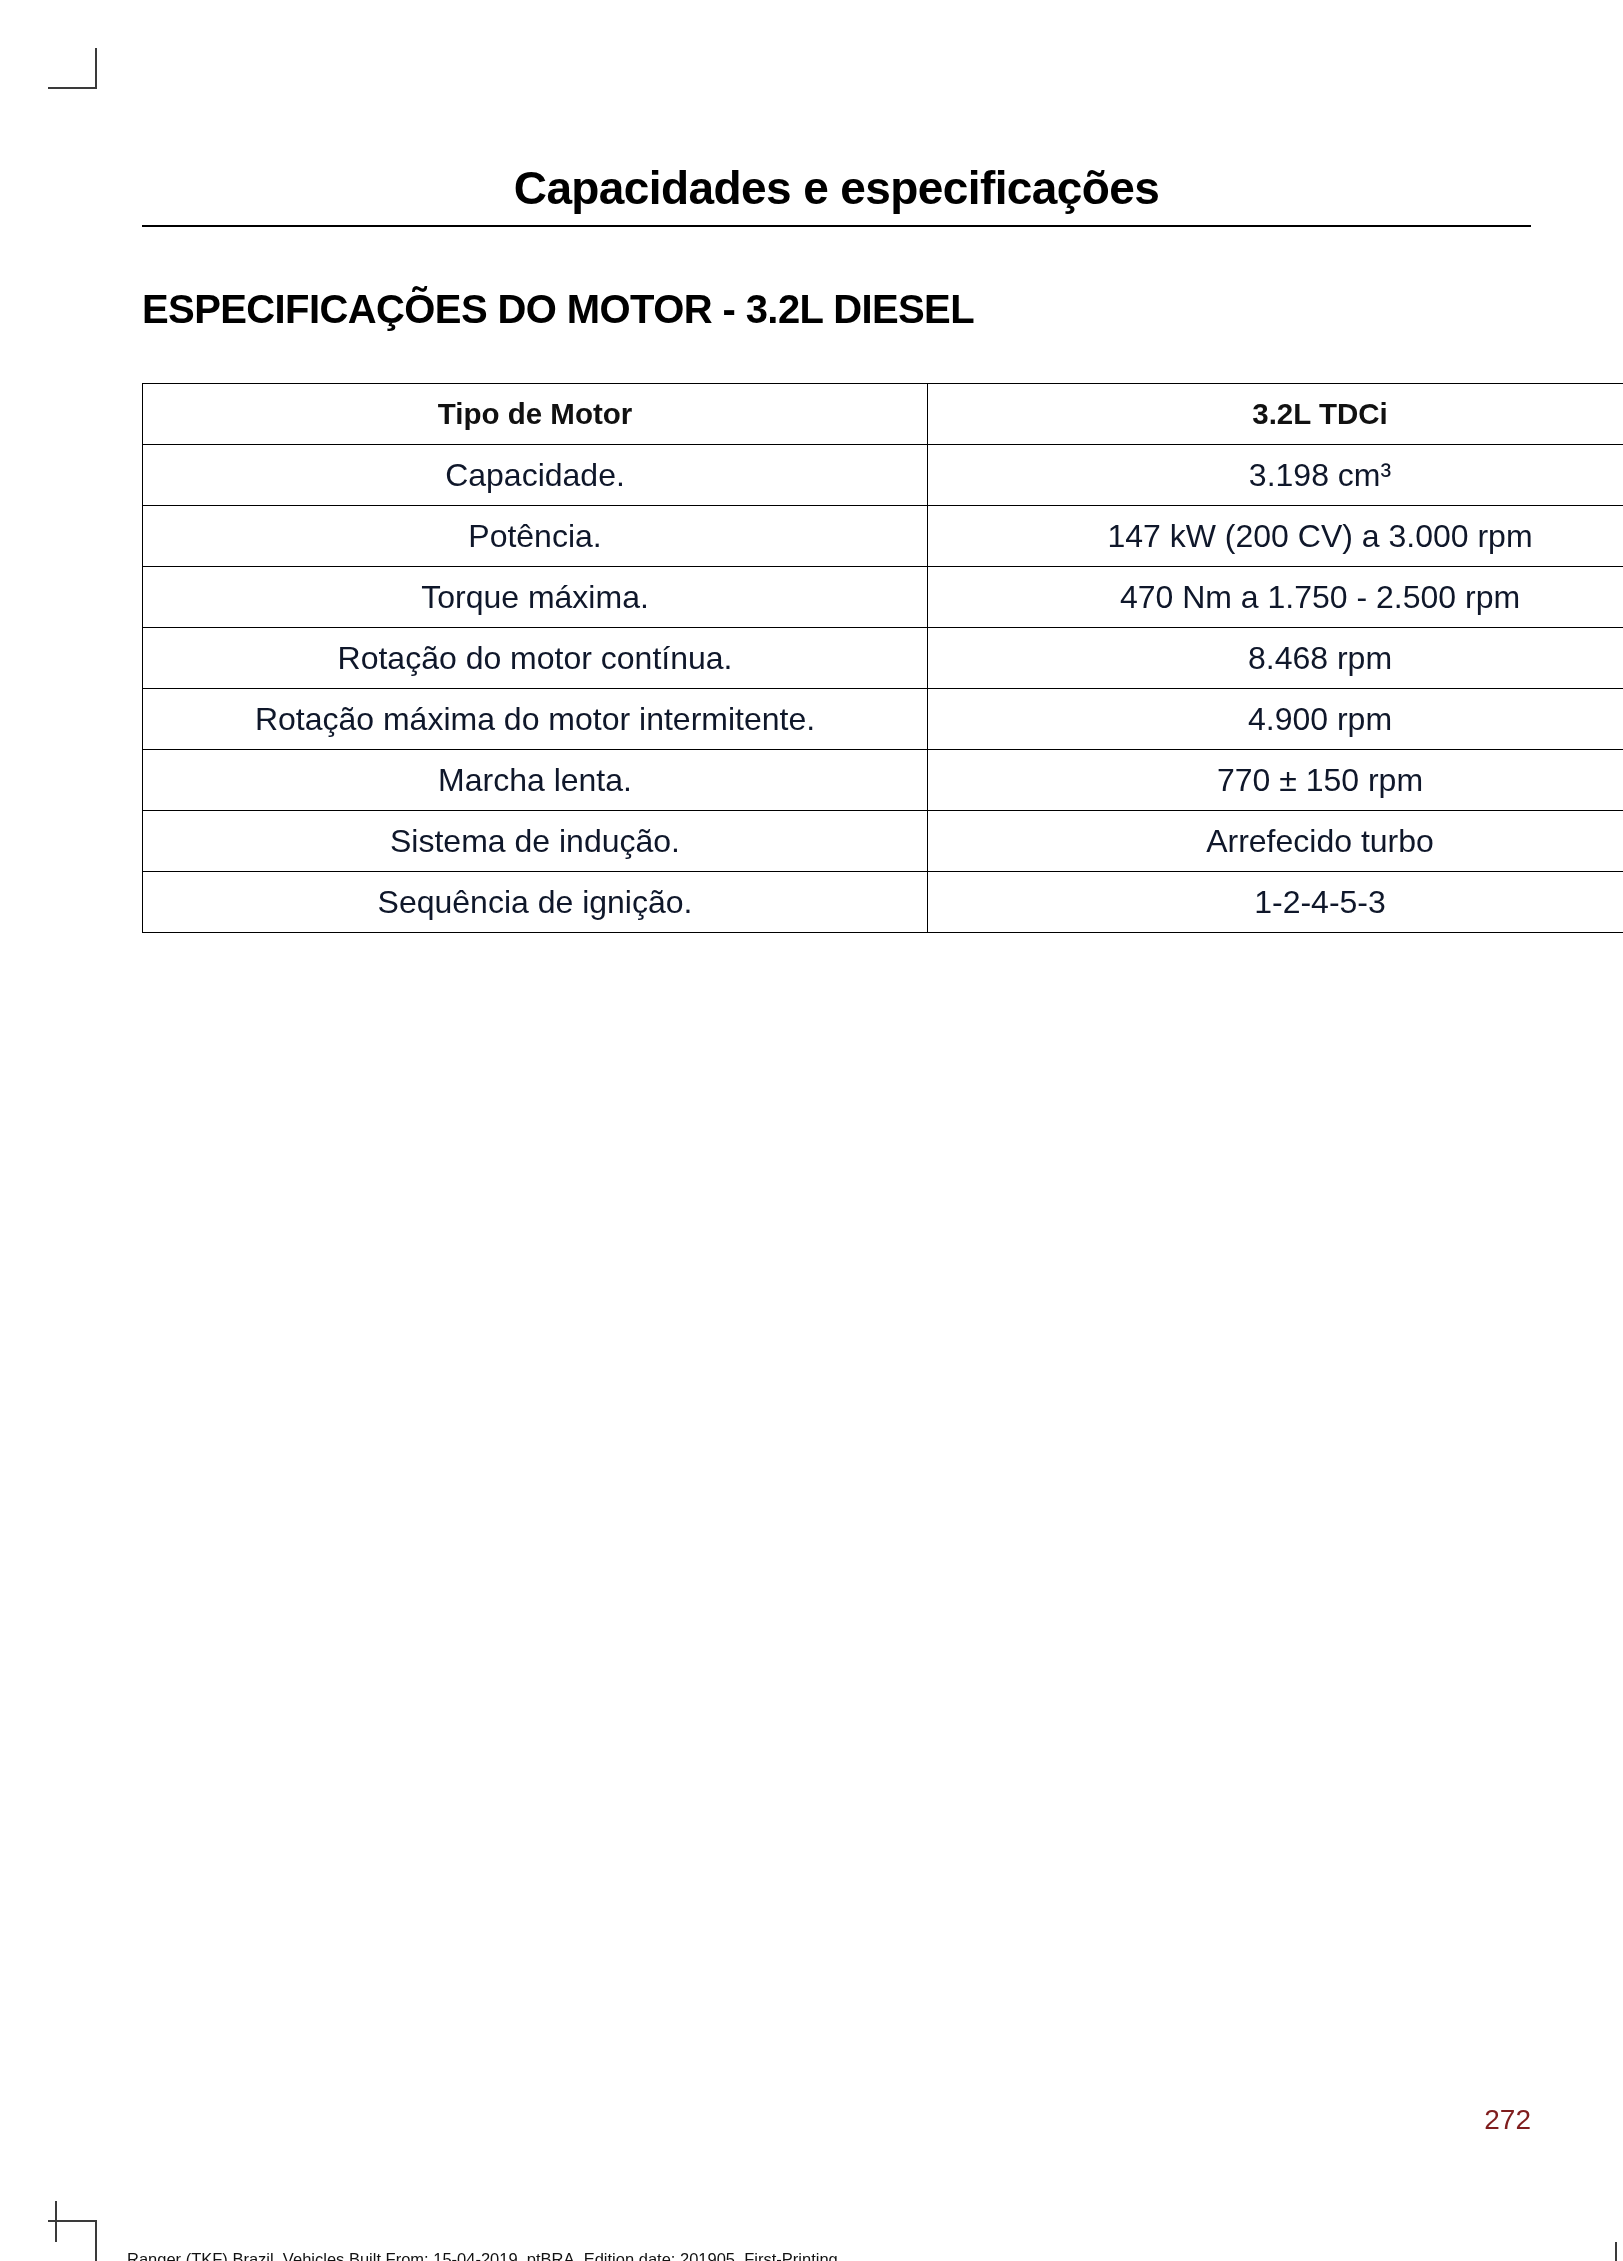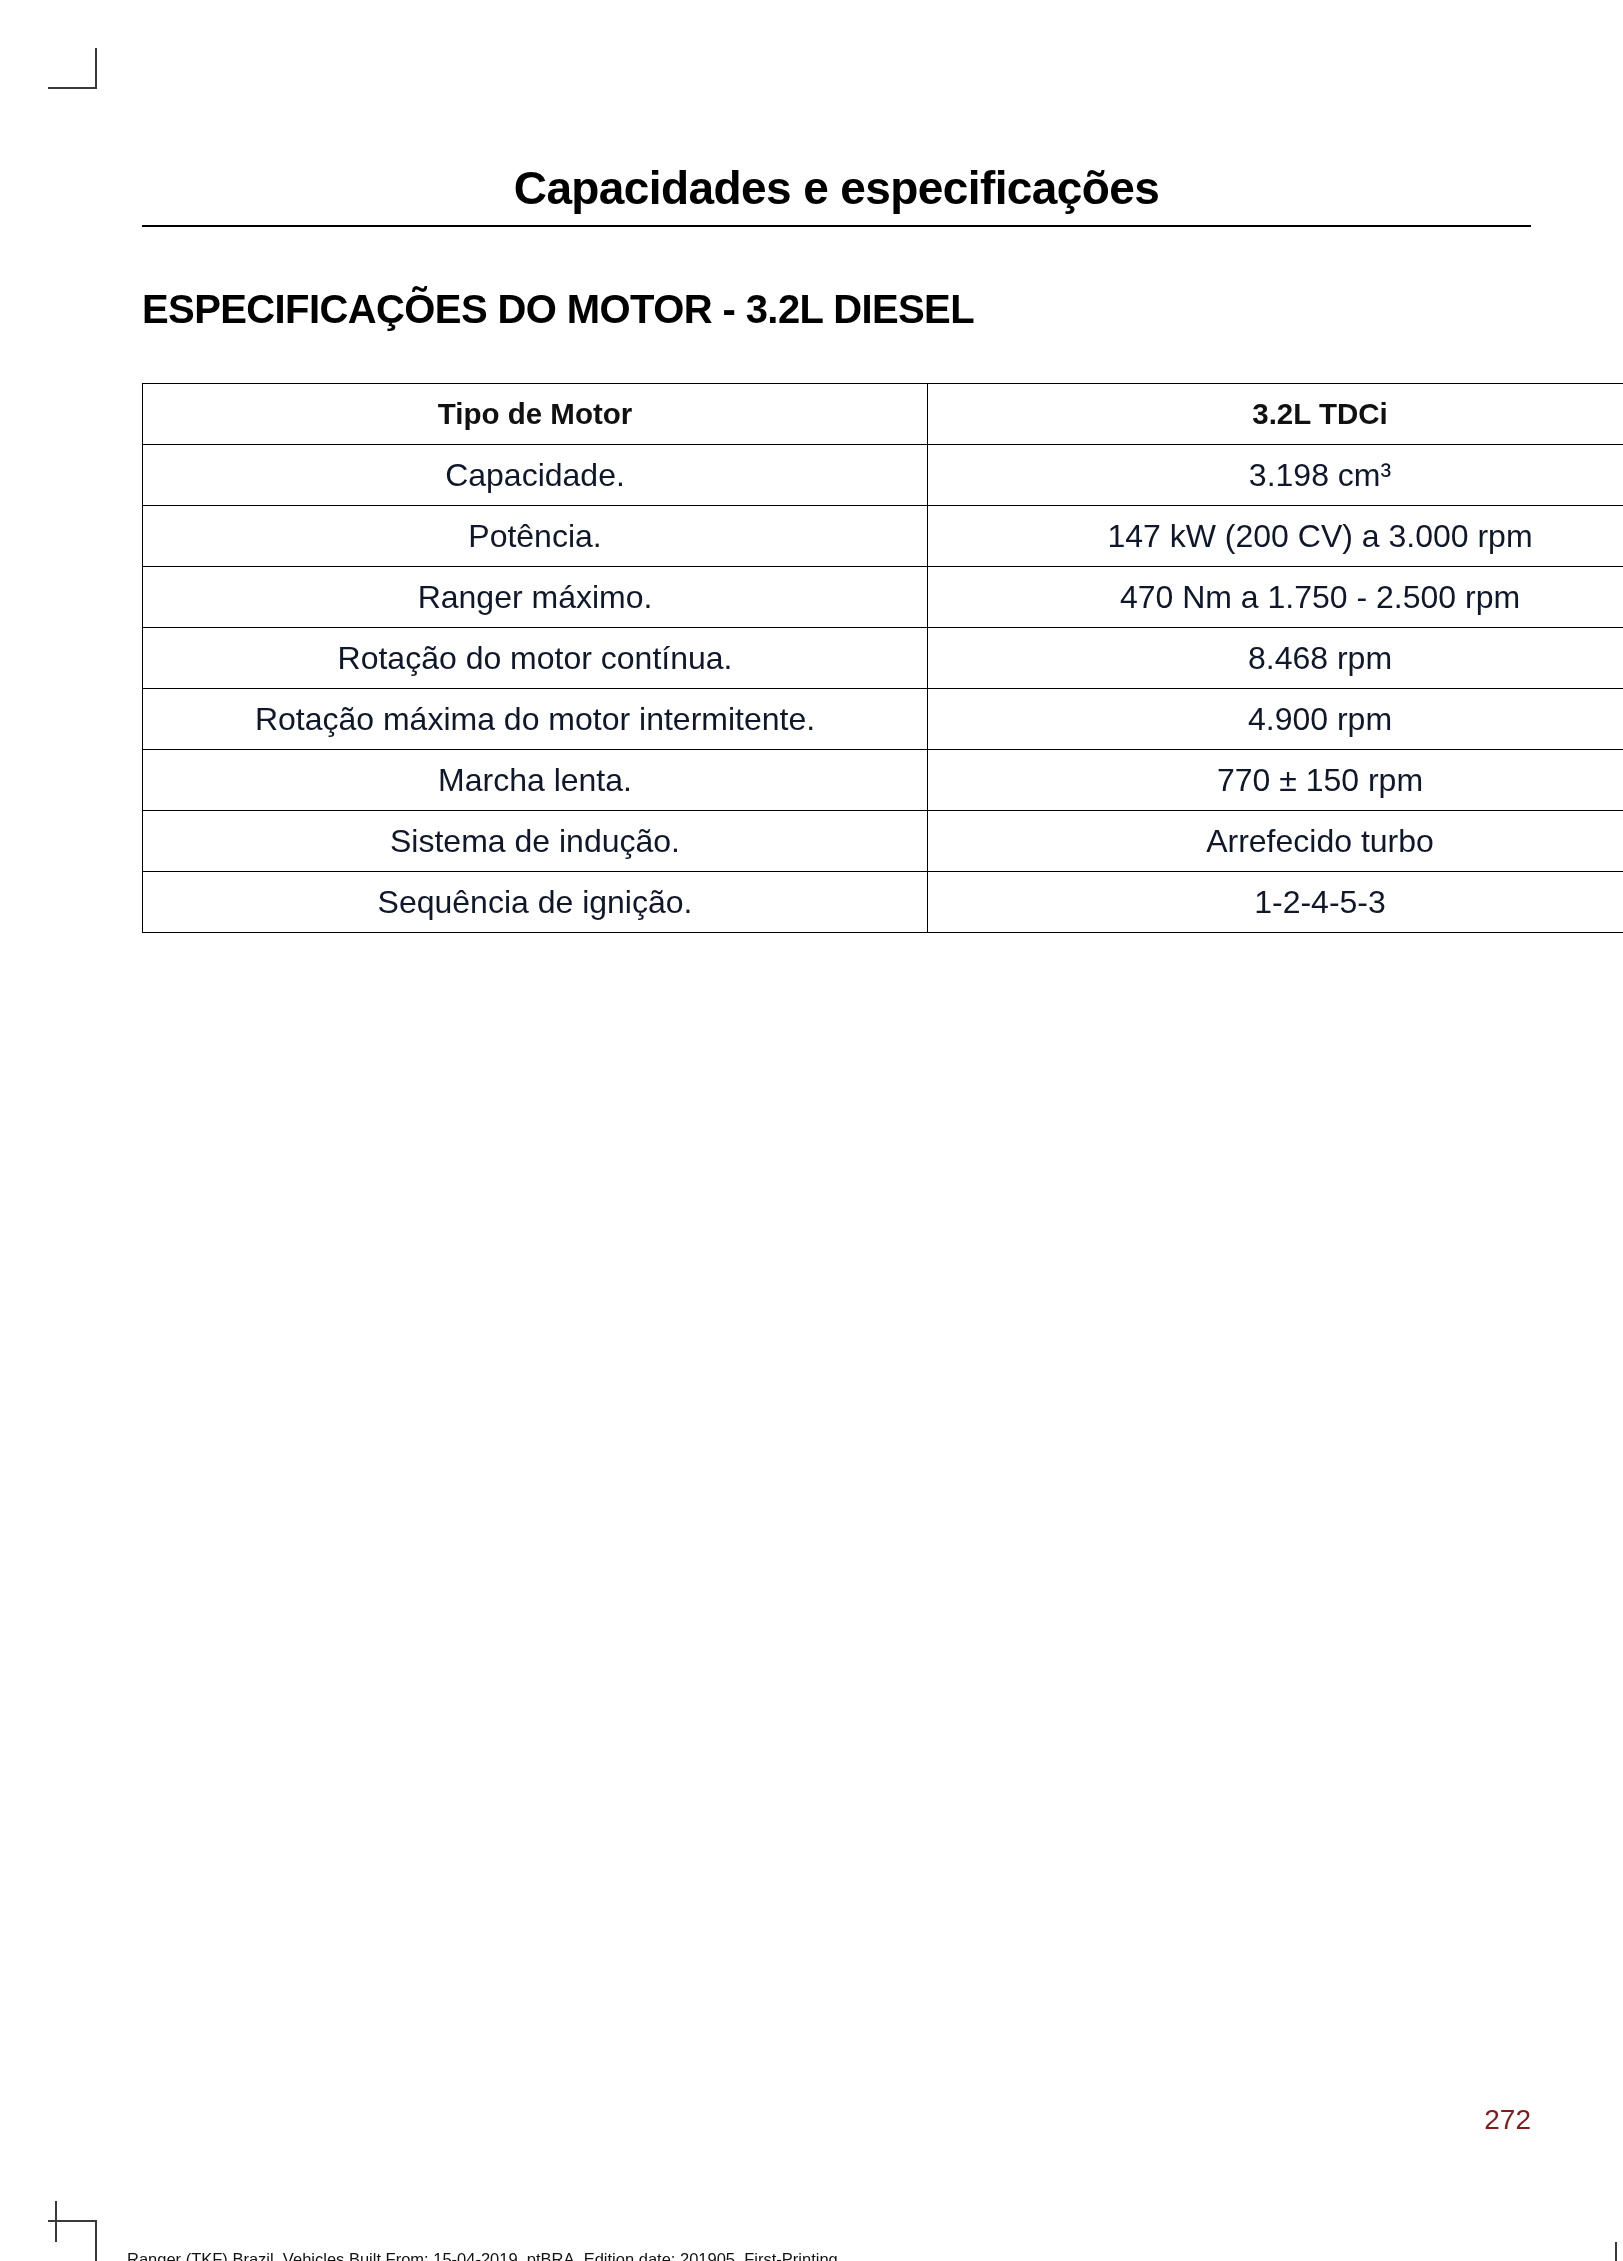--- a/index.html
+++ b/index.html
@@ -127,21 +127,21 @@
     <tbody>
       <tr>
         <td>Capacidade.</td>
         <td>3.198 cm³</td>
       </tr>
       <tr>
         <td>Potência.</td>
         <td>147 kW (200 CV) a 3.000 rpm</td>
       </tr>
       <tr>
-        <td>Ranger máximo.</td>
+        <td>Torque máxima.</td>
         <td>470 Nm a 1.750 - 2.500 rpm</td>
       </tr>
       <tr>
         <td>Rotação do motor contínua.</td>
         <td>8.468 rpm</td>
       </tr>
       <tr>
         <td>Rotação máxima do motor intermitente.</td>
         <td>4.900 rpm</td>
       </tr>

